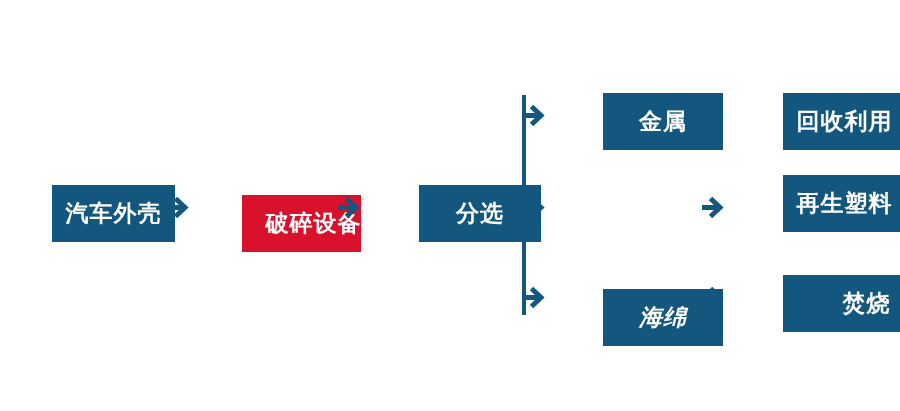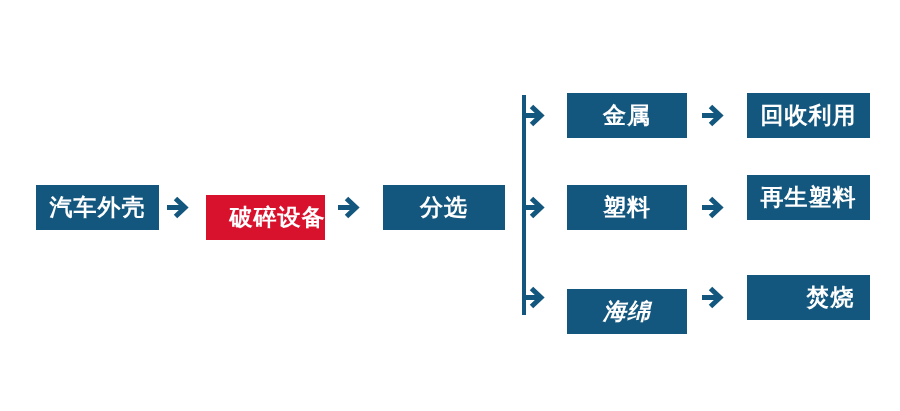--- a/index.html
+++ b/index.html
@@ -12,46 +12,47 @@
   html,body{margin:0;padding:0;}
   .canvas{
     position:relative;
     width:900px;height:411px;
     background:var(--page-bg);
     font-family:"Liberation Sans","DejaVu Sans",sans-serif;
     overflow:hidden;
   }
   .node{
     position:absolute;
-    height:45px;
+    height:57px;
     display:flex;align-items:center;justify-content:center;
     color:var(--box-text);
     font-size:23px;font-weight:bold;letter-spacing:1px;
     box-sizing:border-box;
     white-space:nowrap;
+    margin-left:36px;
   }
   .node.blue{background:var(--box-blue);}
   .node.red{background:var(--box-red);}
   .arrow{
     position:absolute;
     width:30px;height:27px;
     color:var(--connector);
   }
   .vline{
     position:absolute;
     left:522px;top:95px;width:4px;height:220px;
     background:var(--connector);
   }
 </style>
 </head>
 <body>
 
 <div class="canvas">
 
-  <div class="node blue" style="left:36px;top:185px;width:123px;">汽车外壳</div>
+  <div class="node blue" style="left:16px;top:185px;width:123px;">汽车外壳</div>
 
   <svg class="arrow" style="left:165px;top:194px;" viewBox="0 0 30 27">
     <path d="M2 13.5 H17 M10.5 4.5 L20 13.5 L10.5 22.5" fill="none" stroke="currentColor" stroke-width="5"></path>
   </svg>
 
   <div class="node red" style="left:206px;top:195px;width:119px;padding-left:24px;">破碎设备</div>
 
   <svg class="arrow" style="left:336px;top:194px;" viewBox="0 0 30 27">
     <path d="M2 13.5 H17 M10.5 4.5 L20 13.5 L10.5 22.5" fill="none" stroke="currentColor" stroke-width="5"></path>
   </svg>
@@ -69,21 +70,20 @@
   <svg class="arrow" style="left:521px;top:284px;" viewBox="0 0 30 27">
     <path d="M2 13.5 H17 M10.5 4.5 L20 13.5 L10.5 22.5" fill="none" stroke="currentColor" stroke-width="5"></path>
   </svg>
 
   <div class="node blue" style="left:567px;top:93px;width:120px;">金属</div>
   <svg class="arrow" style="left:700px;top:102px;" viewBox="0 0 30 27">
     <path d="M2 13.5 H17 M10.5 4.5 L20 13.5 L10.5 22.5" fill="none" stroke="currentColor" stroke-width="5"></path>
   </svg>
   <div class="node blue" style="left:747px;top:93px;width:123px;text-align:right;">回收利用</div>
 
-  <div class="node blue" style="left:567px;top:185px;width:120px;">塑料</div>
   <svg class="arrow" style="left:700px;top:194px;" viewBox="0 0 30 27">
     <path d="M2 13.5 H17 M10.5 4.5 L20 13.5 L10.5 22.5" fill="none" stroke="currentColor" stroke-width="5"></path>
   </svg>
   <div class="node blue" style="left:747px;top:175px;width:123px;">再生塑料</div>
 
   <div class="node blue" style="left:567px;top:289px;width:120px;font-style:italic;">海绵</div>
   <svg class="arrow" style="left:700px;top:284px;" viewBox="0 0 30 27">
     <path d="M2 13.5 H17 M10.5 4.5 L20 13.5 L10.5 22.5" fill="none" stroke="currentColor" stroke-width="5"></path>
   </svg>
   <div class="node blue" style="left:747px;top:275px;width:123px;padding-left:44px;">焚烧</div>

